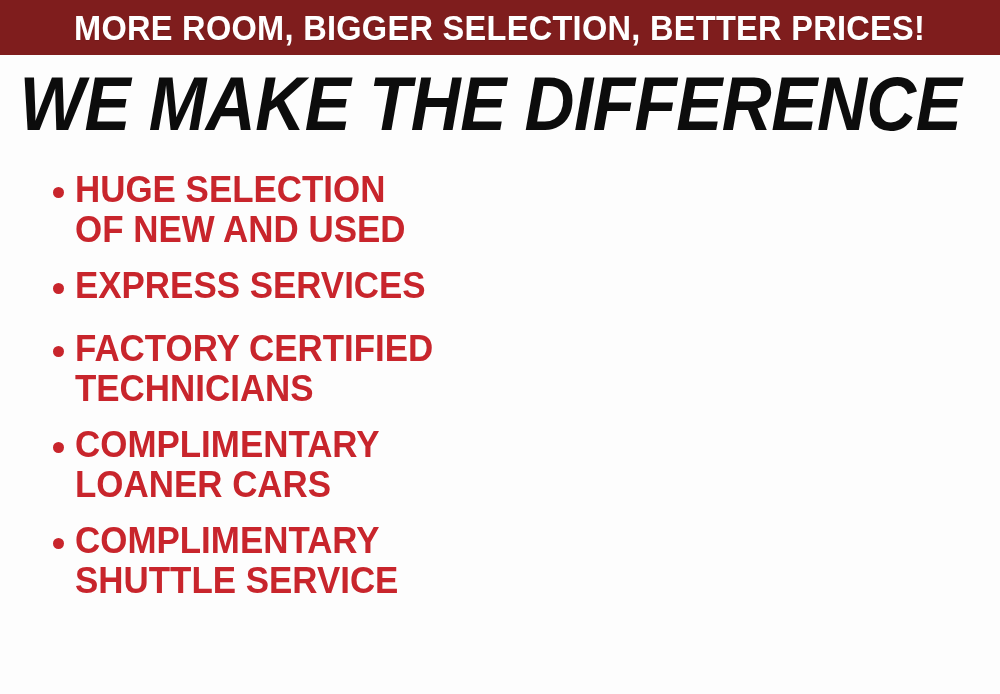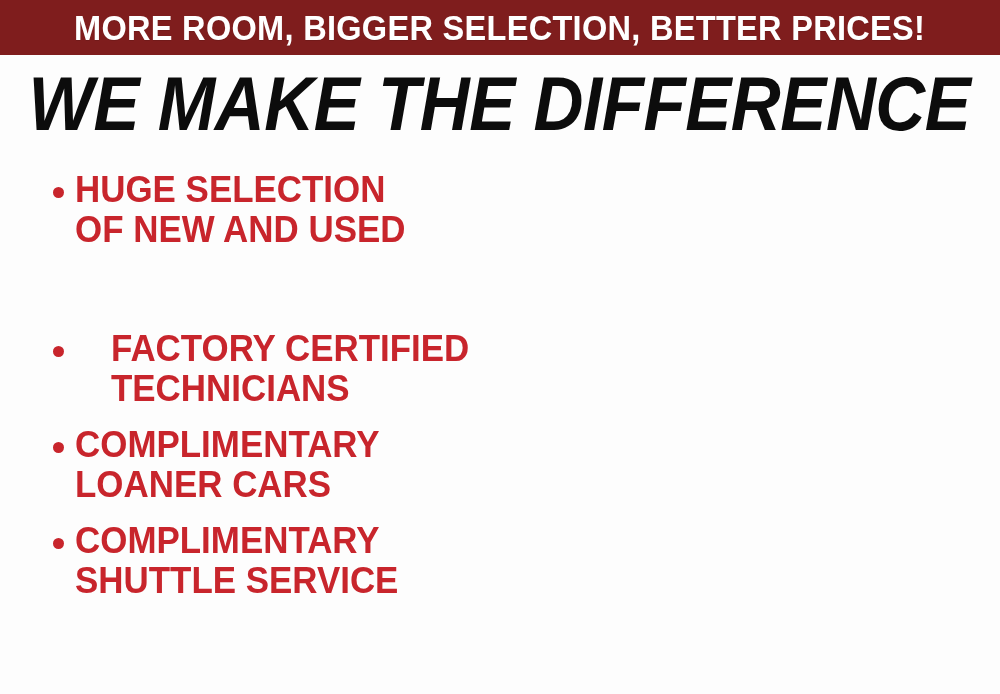--- a/index.html
+++ b/index.html
@@ -45,21 +45,20 @@
 
   
   .headline-wrap {
     position: absolute;
     left: 0;
     top: 62px;
     width: 1000px;
     height: 82px;
     display: flex;
     align-items: center;
-    justify-content: center;
   }
   .headline {
     color: #0c0c0c;
     font-family: "Liberation Sans Narrow", "Liberation Sans", "DejaVu Sans", sans-serif;
     font-weight: bold;
     font-style: italic;
     font-size: 72px;
     line-height: 1;
     letter-spacing: -0.5px;
     white-space: nowrap;
@@ -109,21 +108,21 @@
     white-space: pre-line;
     transform: scaleX(0.97);
     transform-origin: left center;
   }
 
   
   .col-left  .bullet-item { position: absolute; left: 22px; }
 
   .L0 { top: 14px; }
   .L1 { top: 110px; }
-  .L2 { top: 173px; gap: 36px; }
+  .L2 { top: 173px; }
   .L3 { top: 269px; }
   .L4 { top: 365px; }
 </style>
 </head>
 <body>
 
 <div id="poster">
 
   <div class="banner">
     <div class="banner-text">MORE ROOM, BIGGER SELECTION, BETTER PRICES!</div>
@@ -136,20 +135,24 @@
   <div class="columns">
 
     <div class="col col-left">
 
       <div class="bullet-item L0">
         <span class="dot"></span>
         <span class="btext">HUGE SELECTION
 OF NEW AND USED</span>
       </div>
 
+      <div class="bullet-item L1">
+        <span class="dot"></span>
+        <span class="btext">EXPRESS SERVICES</span>
+      </div>
 
       <div class="bullet-item L2">
         <span class="dot"></span>
         <span class="btext">FACTORY CERTIFIED
 TECHNICIANS</span>
       </div>
 
       <div class="bullet-item L3">
         <span class="dot"></span>
         <span class="btext">COMPLIMENTARY

